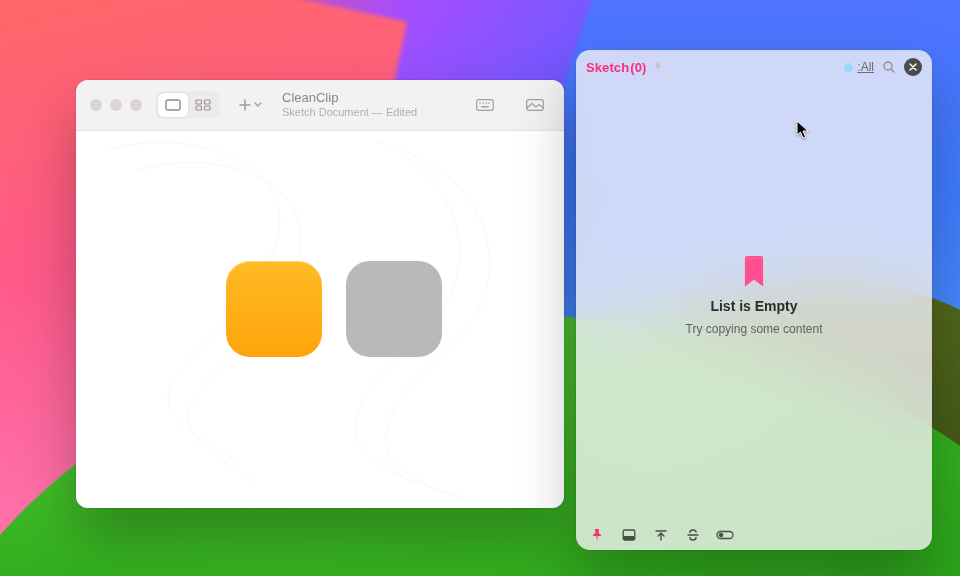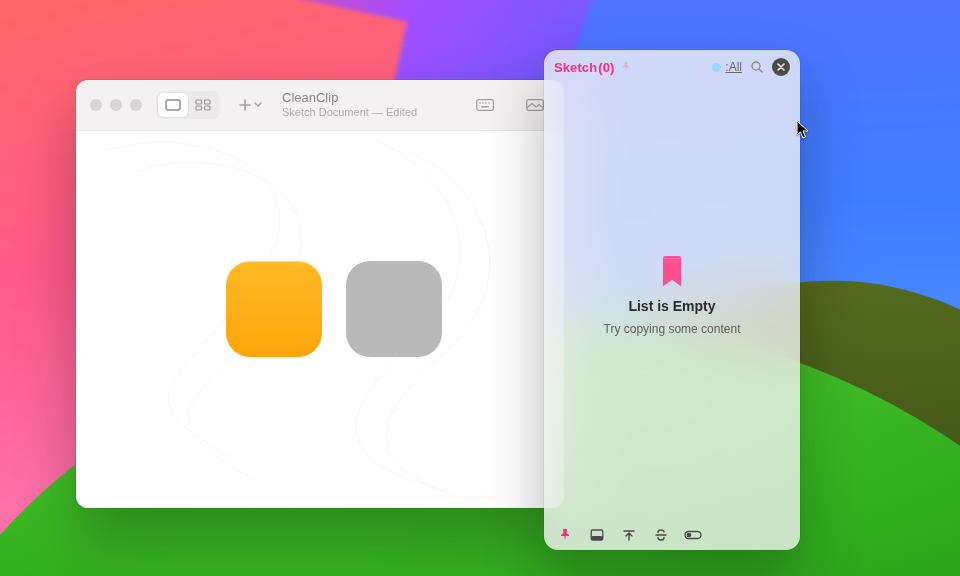--- a/index.html
+++ b/index.html
@@ -50,21 +50,21 @@
     top: 130px;
   }
   .sq-orange { left: 150px; background: linear-gradient(180deg, #ffba25 0%, #ffa40b 100%); box-shadow: inset 0 1px 0 rgba(255,255,255,0.4); }
   .sq-gray   { left: 270px; background: #b9b9b9; }
 
   
   .swirl { position: absolute; inset: 0; opacity: 0.55; }
 
   
   .panel {
-    position: absolute; left: 544px; top: 50px; width: 256px; height: 500px;
+    position: absolute; left: 576px; top: 50px; width: 356px; height: 500px;
     z-index: 2; border-radius: 14px;
     background: rgba(246, 244, 247, 0.78);
     backdrop-filter: blur(30px);
     -webkit-backdrop-filter: blur(30px);
     box-shadow: 0 30px 60px rgba(0,0,0,0.28), 0 0 0 1px rgba(0,0,0,0.06);
     display: flex; flex-direction: column;
     font-size: 13px;
   }
   .panel-header {
     height: 34px; flex: 0 0 34px; display: flex; align-items: center;

